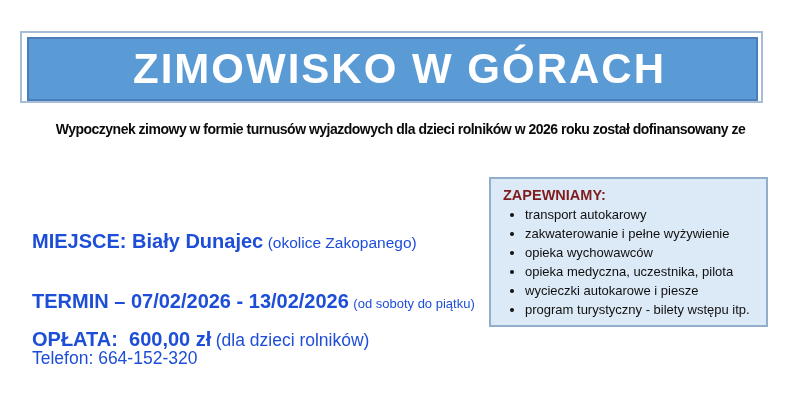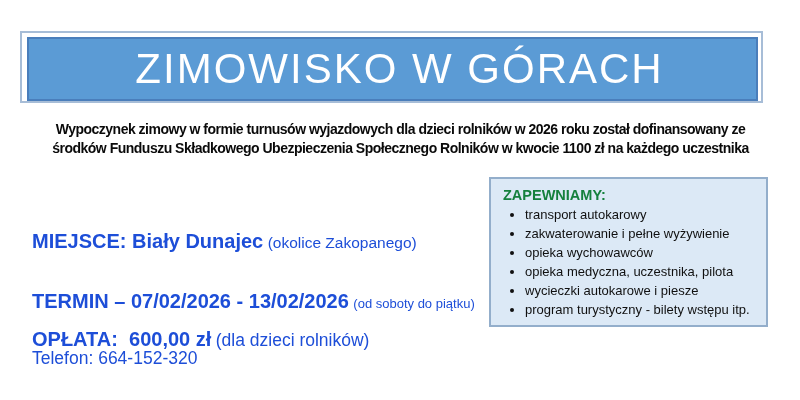--- a/index.html
+++ b/index.html
@@ -11,21 +11,21 @@
   .banner-frame{
     position:absolute;left:20px;top:31px;width:743px;height:72px;
     border:2px solid #A7BDD7;background:transparent;box-sizing:border-box;
   }
   .banner{
     position:absolute;left:27px;top:37px;width:731px;height:64px;
     background:#5B9BD5;border:2px solid #4A7EBB;box-sizing:border-box;
     display:flex;align-items:center;justify-content:center;
   }
   .banner .title{
-    color:#ffffff;font-weight:normal;font-size:42px;letter-spacing:2px;
+    color:#ffffff;font-weight:bold;font-size:42px;letter-spacing:2px;
     padding-left:14px;white-space:nowrap;
   }
   
   .intro{
     position:absolute;left:30px;top:120px;width:741px;text-align:center;
     font-weight:bold;font-size:14px;line-height:19px;letter-spacing:-0.5px;color:#0a0a0a;
   }
   .intro div{white-space:nowrap;}
   
   .blue{color:#1d4ed8;margin-top:39px;}
@@ -41,37 +41,36 @@
   .cta{
     position:absolute;left:238px;top:330px;width:252px;text-align:center;
     font-weight:bold;font-size:15px;line-height:18px;
   }
   
   .benefits{
     position:absolute;left:489px;top:177px;width:279px;height:150px;
     background:#DCE9F6;border:2px solid #93AECB;box-sizing:border-box;
     padding:6px 8px 0 12px;overflow:hidden;
   }
-  .benefits .box-title{font-weight:bold;font-size:14.5px;color:#15803d;line-height:20px;}
+  .benefits .box-title{font-weight:bold;font-size:14.5px;color:#7f1d1d;line-height:20px;}
   .benefits ul{
     margin:0;padding:0 0 0 22px;list-style:disc;
     font-size:13px;line-height:19px;color:#101010;
   }
 </style>
 </head>
 <body>
 
 <div class="banner-frame"></div>
 <div class="banner">
   <span class="title">ZIMOWISKO W GÓRACH</span>
 </div>
 
 <div class="intro">
   <div>Wypoczynek zimowy w formie turnusów wyjazdowych dla dzieci rolników w 2026 roku został dofinansowany ze</div>
-  <div>środków Funduszu Składkowego Ubezpieczenia Społecznego Rolników w kwocie 1100 zł na każdego uczestnika</div>
 </div>
 
 <div class="detail row-miejsce blue">
   <span class="lbl">MIEJSCE: Biały Dunajec</span>
   <span class="note">(okolice Zakopanego)</span>
 </div>
 
 <div class="detail row-termin blue">
   <span class="lbl">TERMIN – 07/02/2026 - 13/02/2026</span>
   <span class="note">(od soboty do piątku)</span>

